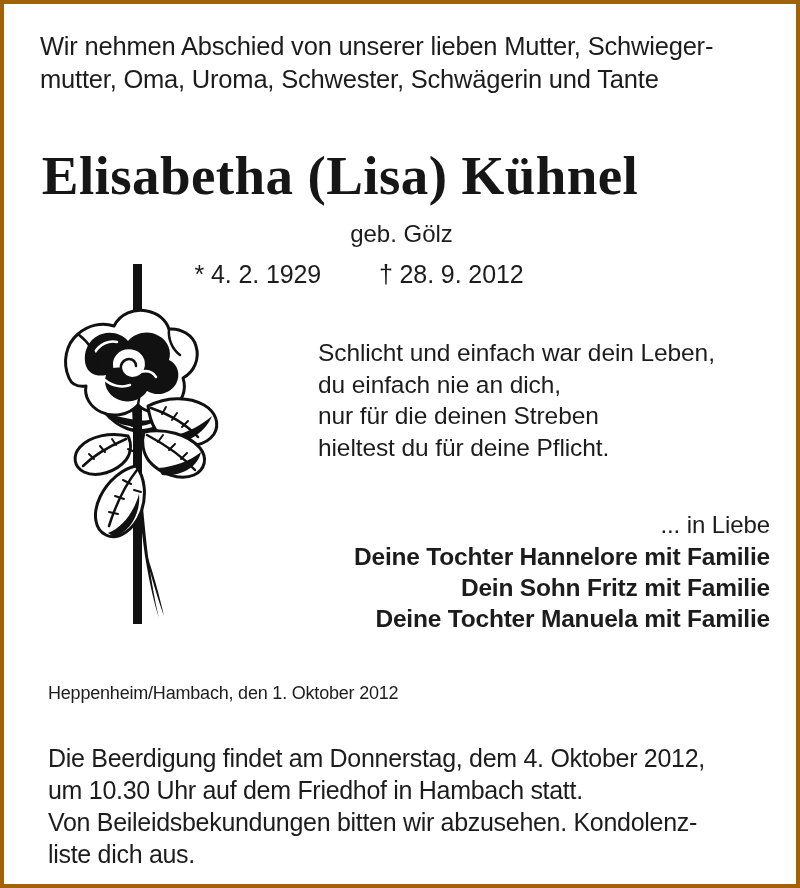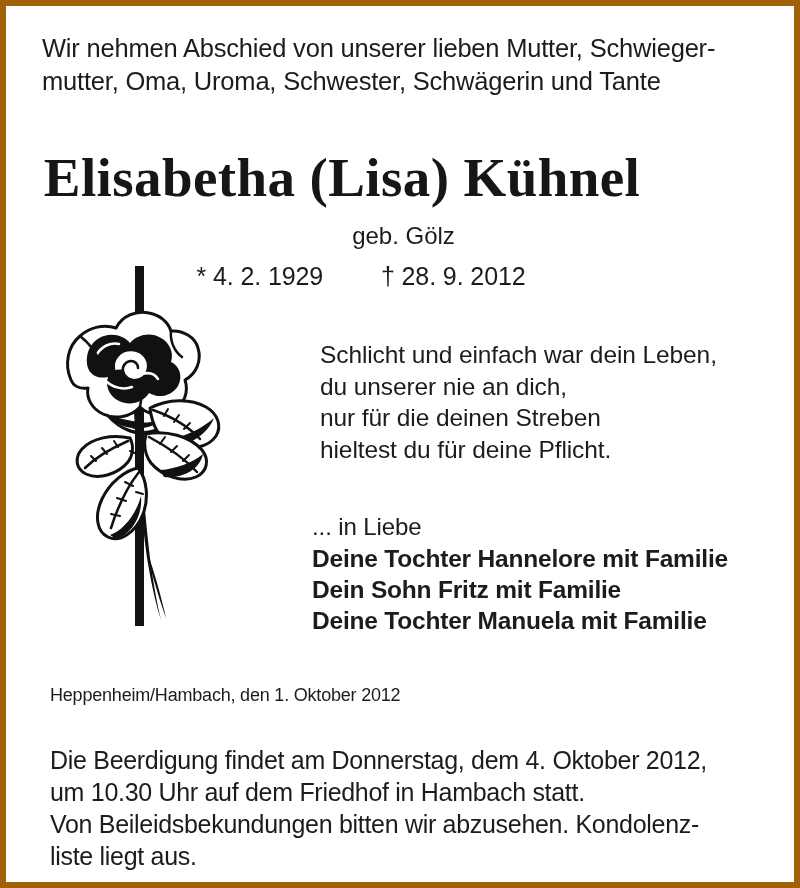--- a/index.html
+++ b/index.html
@@ -13,21 +13,21 @@
     -webkit-font-smoothing: antialiased;
   }
 
   
   .obituary {
     position: relative;
     width: 800px;
     height: 888px;
     box-sizing: border-box;
     background: #e5e5e5;
-    border: 6px solid #a16207;
+    border: 4px solid #a16207;
     overflow: hidden;
   }
 
   .inner {
     position: relative;
     width: 100%;
     height: 100%;
     background: #ffffff;
   }
 
@@ -112,24 +112,25 @@
     font-size: 24.5px;
     line-height: 31.5px;
     color: #1c1c1c;
     letter-spacing: -0.1px;
   }
   .poem .line { white-space: nowrap; margin-left: 14px; }
 
   
   .mourners {
     position: absolute;
-    left: 306px;
+    left: 296px;
     top: 505px;
     width: 470px;
     color: #1c1c1c;
+    text-align: right;
   }
   .mourners .inliebe {
     font-size: 24px;
     line-height: 32px;
     letter-spacing: -0.1px;
   }
   .mourners .survivor {
     font-size: 24.5px;
     line-height: 31px;
     font-weight: bold;
@@ -253,35 +254,35 @@
           <path d="M83 228 L75 224 M76 243 L67 240 M70 258 L61 256" stroke="#111111" stroke-width="2" fill="none"></path>
           <path d="M60 277 C74 272 86 256 91 238 C93 257 82 276 66 281 Z" fill="#111111" stroke="none"></path>
 
           <path d="M84 170 L77 166 M87 196 L80 193 M93 236 L86 234" stroke="#111111" stroke-width="2" fill="none"></path>
         </g>
       </svg>
     </div>
 
     <div class="poem">
       <div class="line">Schlicht und einfach war dein Leben,</div>
-      <div class="line">du unserer nie an dich,</div>
+      <div class="line">du einfach nie an dich,</div>
       <div class="line">nur für die deinen Streben</div>
       <div class="line">hieltest du für deine Pflicht.</div>
     </div>
 
     <div class="mourners">
       <div class="inliebe">... in Liebe</div>
       <div class="survivor">Deine Tochter Hannelore mit Familie</div>
       <div class="survivor">Dein Sohn Fritz mit Familie</div>
       <div class="survivor">Deine Tochter Manuela mit Familie</div>
     </div>
 
     <div class="placeline">Heppenheim/Hambach, den 1. Oktober 2012</div>
 
     <div class="funeral">
       <div class="line">Die Beerdigung findet am Donnerstag, dem 4. Oktober 2012,</div>
       <div class="line">um 10.30 Uhr auf dem Friedhof in Hambach statt.</div>
       <div class="line">Von Beileidsbekundungen bitten wir abzusehen. Kondolenz-</div>
-      <div class="line">liste liegt aus.</div>
+      <div class="line">liste dich aus.</div>
     </div>
 
   </div>
 </div>
 
 </body></html>

